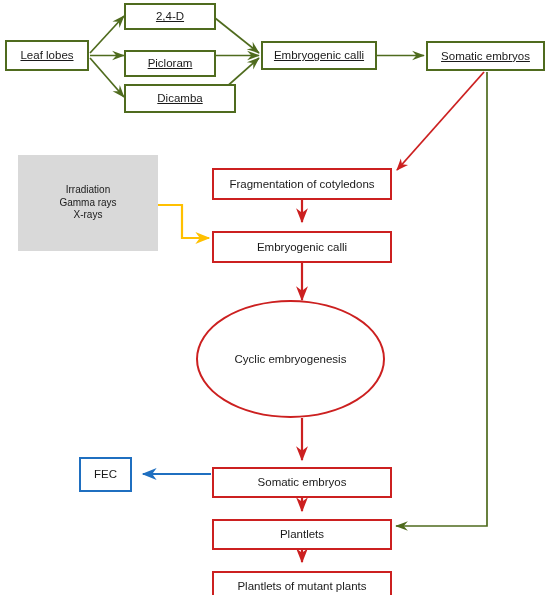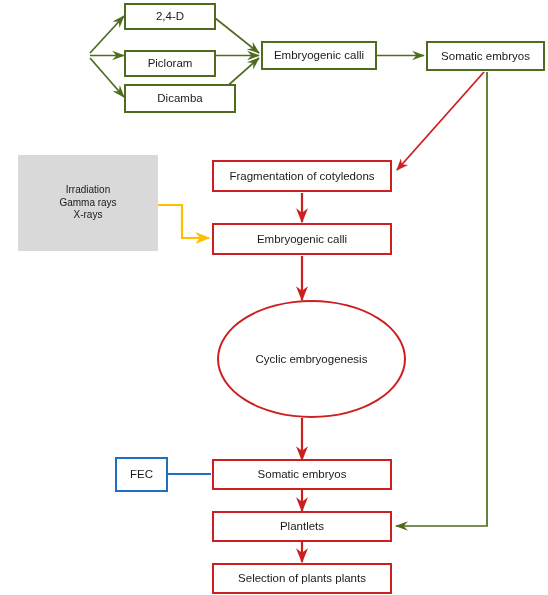--- a/index.html
+++ b/index.html
@@ -30,23 +30,23 @@
     display: flex;
     align-items: center;
     justify-content: center;
     text-align: center;
     background: #ffffff;
     color: #1a1a1a;
     font-size: 11.5px;
     line-height: 1.25;
     z-index: 5;
   }
-  .node.green  { border: 2px solid #4f6b1e; }
-  .node.red    { border: 2.5px solid #cc2020; }
-  .node.blue   { border: 2.5px solid #1f6fc0; margin-left: 36px; }
+  .node.green  { border: 2px solid #4f6b1e; text-decoration: underline; }
+  .node.red    { border: 2.5px solid #cc2020; margin-top: 8px; }
+  .node.blue   { border: 2.5px solid #1f6fc0; }
   .node.grey   {
     border: none;
     background: #d9d9d9;
     font-size: 10px;
   }
   .node.ellipse {
     border: 2px solid #cc2020;
     border-radius: 50%;
     background: #ffffff;
   }
@@ -100,20 +100,23 @@
 
     <path d="M302,418 L302,460" stroke="#cc2020" stroke-width="2.2" fill="none" marker-end="url(#arrow-red)"></path>
 
     <path d="M211,474 L143,474" stroke="#1f6fc0" stroke-width="2.2" fill="none" marker-end="url(#arrow-blue)"></path>
 
     <path d="M302,489 L302,511" stroke="#cc2020" stroke-width="2.2" fill="none" marker-end="url(#arrow-red)"></path>
 
     <path d="M302,541 L302,562" stroke="#cc2020" stroke-width="2.2" fill="none" marker-end="url(#arrow-red)"></path>
   </svg>
 
+  <div class="node green" style="left:5px; top:40px; width:84px; height:31px;">
+    <span class="node-label">Leaf lobes</span>
+  </div>
 
   <div class="node green" style="left:124px; top:3px; width:92px; height:27px;">
     <span class="node-label">2,4-D</span>
   </div>
 
   <div class="node green" style="left:124px; top:50px; width:92px; height:27px;">
     <span class="node-label">Picloram</span>
   </div>
 
   <div class="node green" style="left:124px; top:84px; width:112px; height:29px;">
@@ -135,33 +138,33 @@
   </div>
 
   <div class="node red" style="left:212px; top:160px; width:180px; height:32px;">
     <span class="node-label">Fragmentation of cotyledons</span>
   </div>
 
   <div class="node red" style="left:212px; top:223px; width:180px; height:32px;">
     <span class="node-label">Embryogenic calli</span>
   </div>
 
-  <div class="node ellipse" style="left:217px; top:300px; width:189px; height:118px;">
+  <div class="node ellipse" style="left:196px; top:300px; width:189px; height:118px;">
     <span class="node-label">Cyclic embryogenesis</span>
   </div>
 
   <div class="node red" style="left:212px; top:459px; width:180px; height:31px;">
     <span class="node-label">Somatic embryos</span>
   </div>
 
   <div class="node blue" style="left:79px; top:457px; width:53px; height:35px;">
     <span class="node-label">FEC</span>
   </div>
 
   <div class="node red" style="left:212px; top:511px; width:180px; height:31px;justify-content:center;">
     <span class="node-label">Plantlets</span>
   </div>
 
   <div class="node red" style="left:212px; top:563px; width:180px; height:31px;">
-    <span class="node-label">Selection of plants plants</span>
+    <span class="node-label">Plantlets of mutant plants</span>
   </div>
 
 </div>
 
 </body></html>

